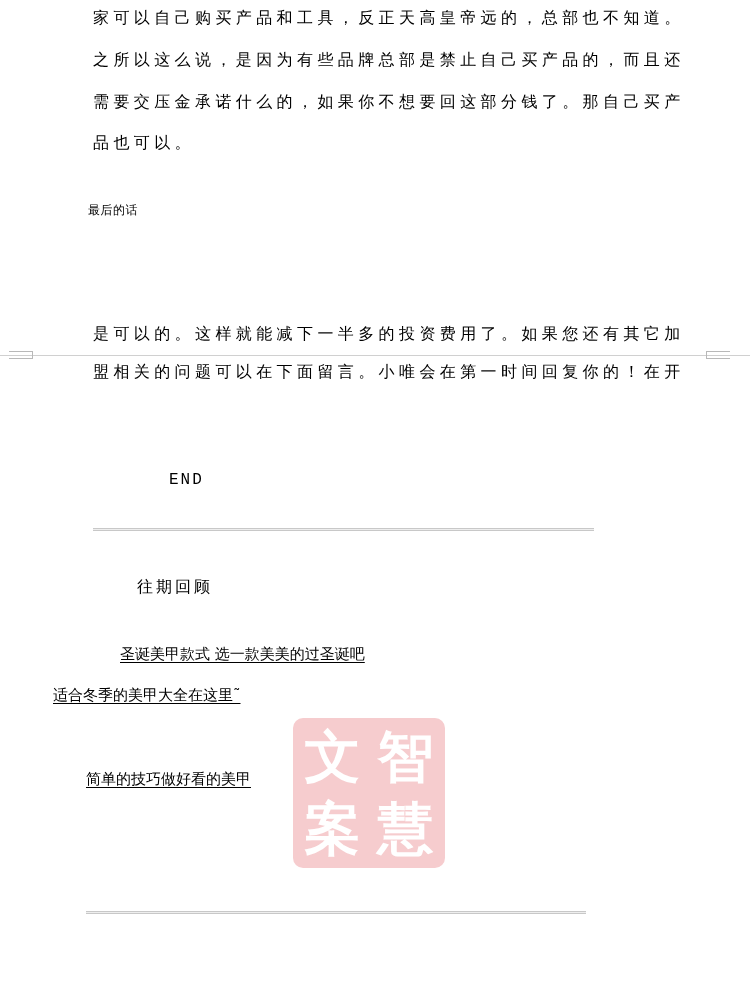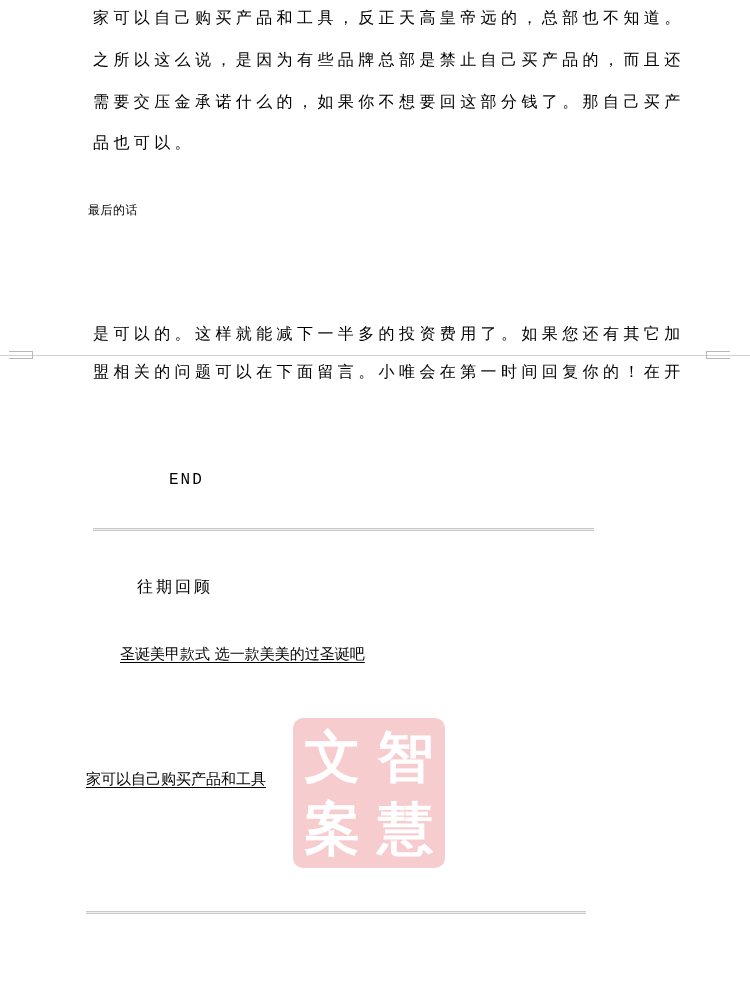--- a/index.html
+++ b/index.html
@@ -131,21 +131,22 @@
 
   <div class="line" style="left:93px; top:362px;">盟相关的问题可以在下面留言。小唯会在第一时间回复你的！在开</div>
 
   <div class="end-mark" style="left:137px; top:470px;">END</div>
 
   <div class="hr" style="left:93px; top:528px; width:501px;"></div>
 
   <div class="line" style="left:137px; top:577px; letter-spacing:3px;">往期回顾</div>
 
   <div class="link" style="left:96px; top:644px;margin-left:24px;">圣诞美甲款式 选一款美美的过圣诞吧</div>
-  <div class="link" style="left:86px; top:769px;">家可以自己购买产品和工具</div>
+  <div class="link" style="left:53px; top:685px;">适合冬季的美甲大全在这里˜</div>
+  <div class="link" style="left:86px; top:769px;">简单的技巧做好看的美甲</div>
 
   <div class="stamp">
     <span class="stamp-char">文</span>
     <span class="stamp-char">智</span>
     <span class="stamp-char">案</span>
     <span class="stamp-char">慧</span>
   </div>
 
   <div class="hr" style="left:86px; top:911px; width:500px;"></div>
 

